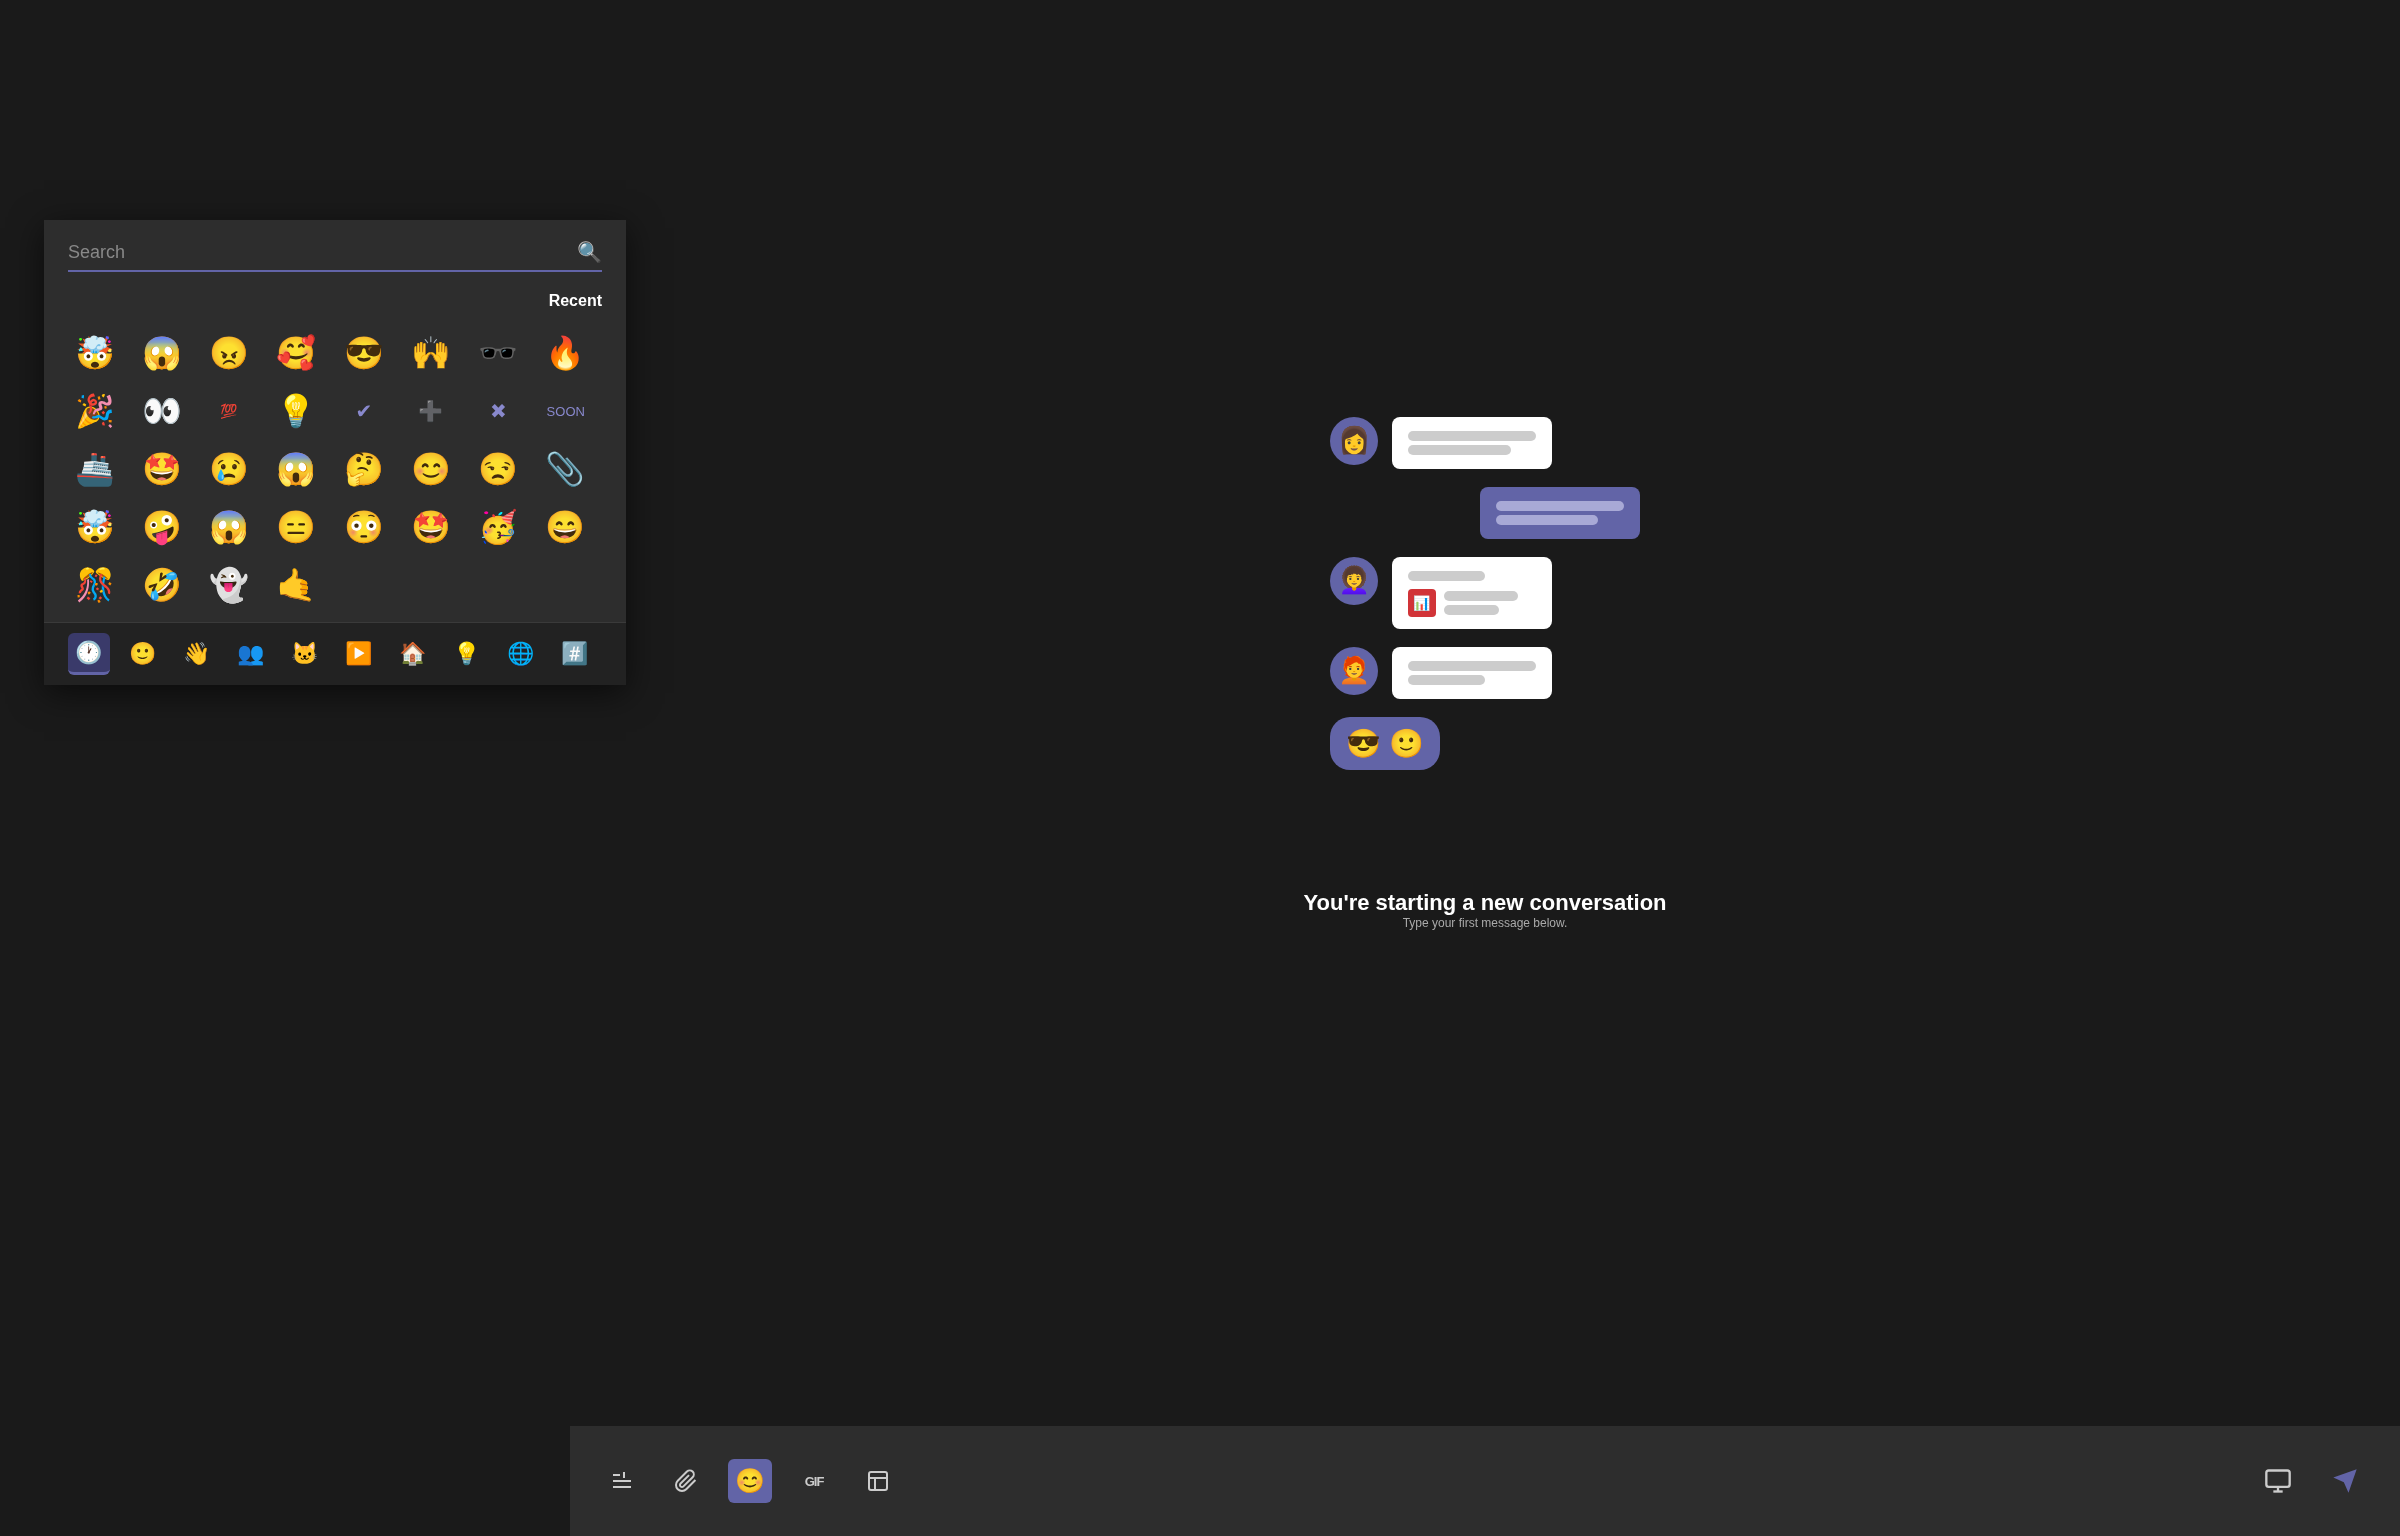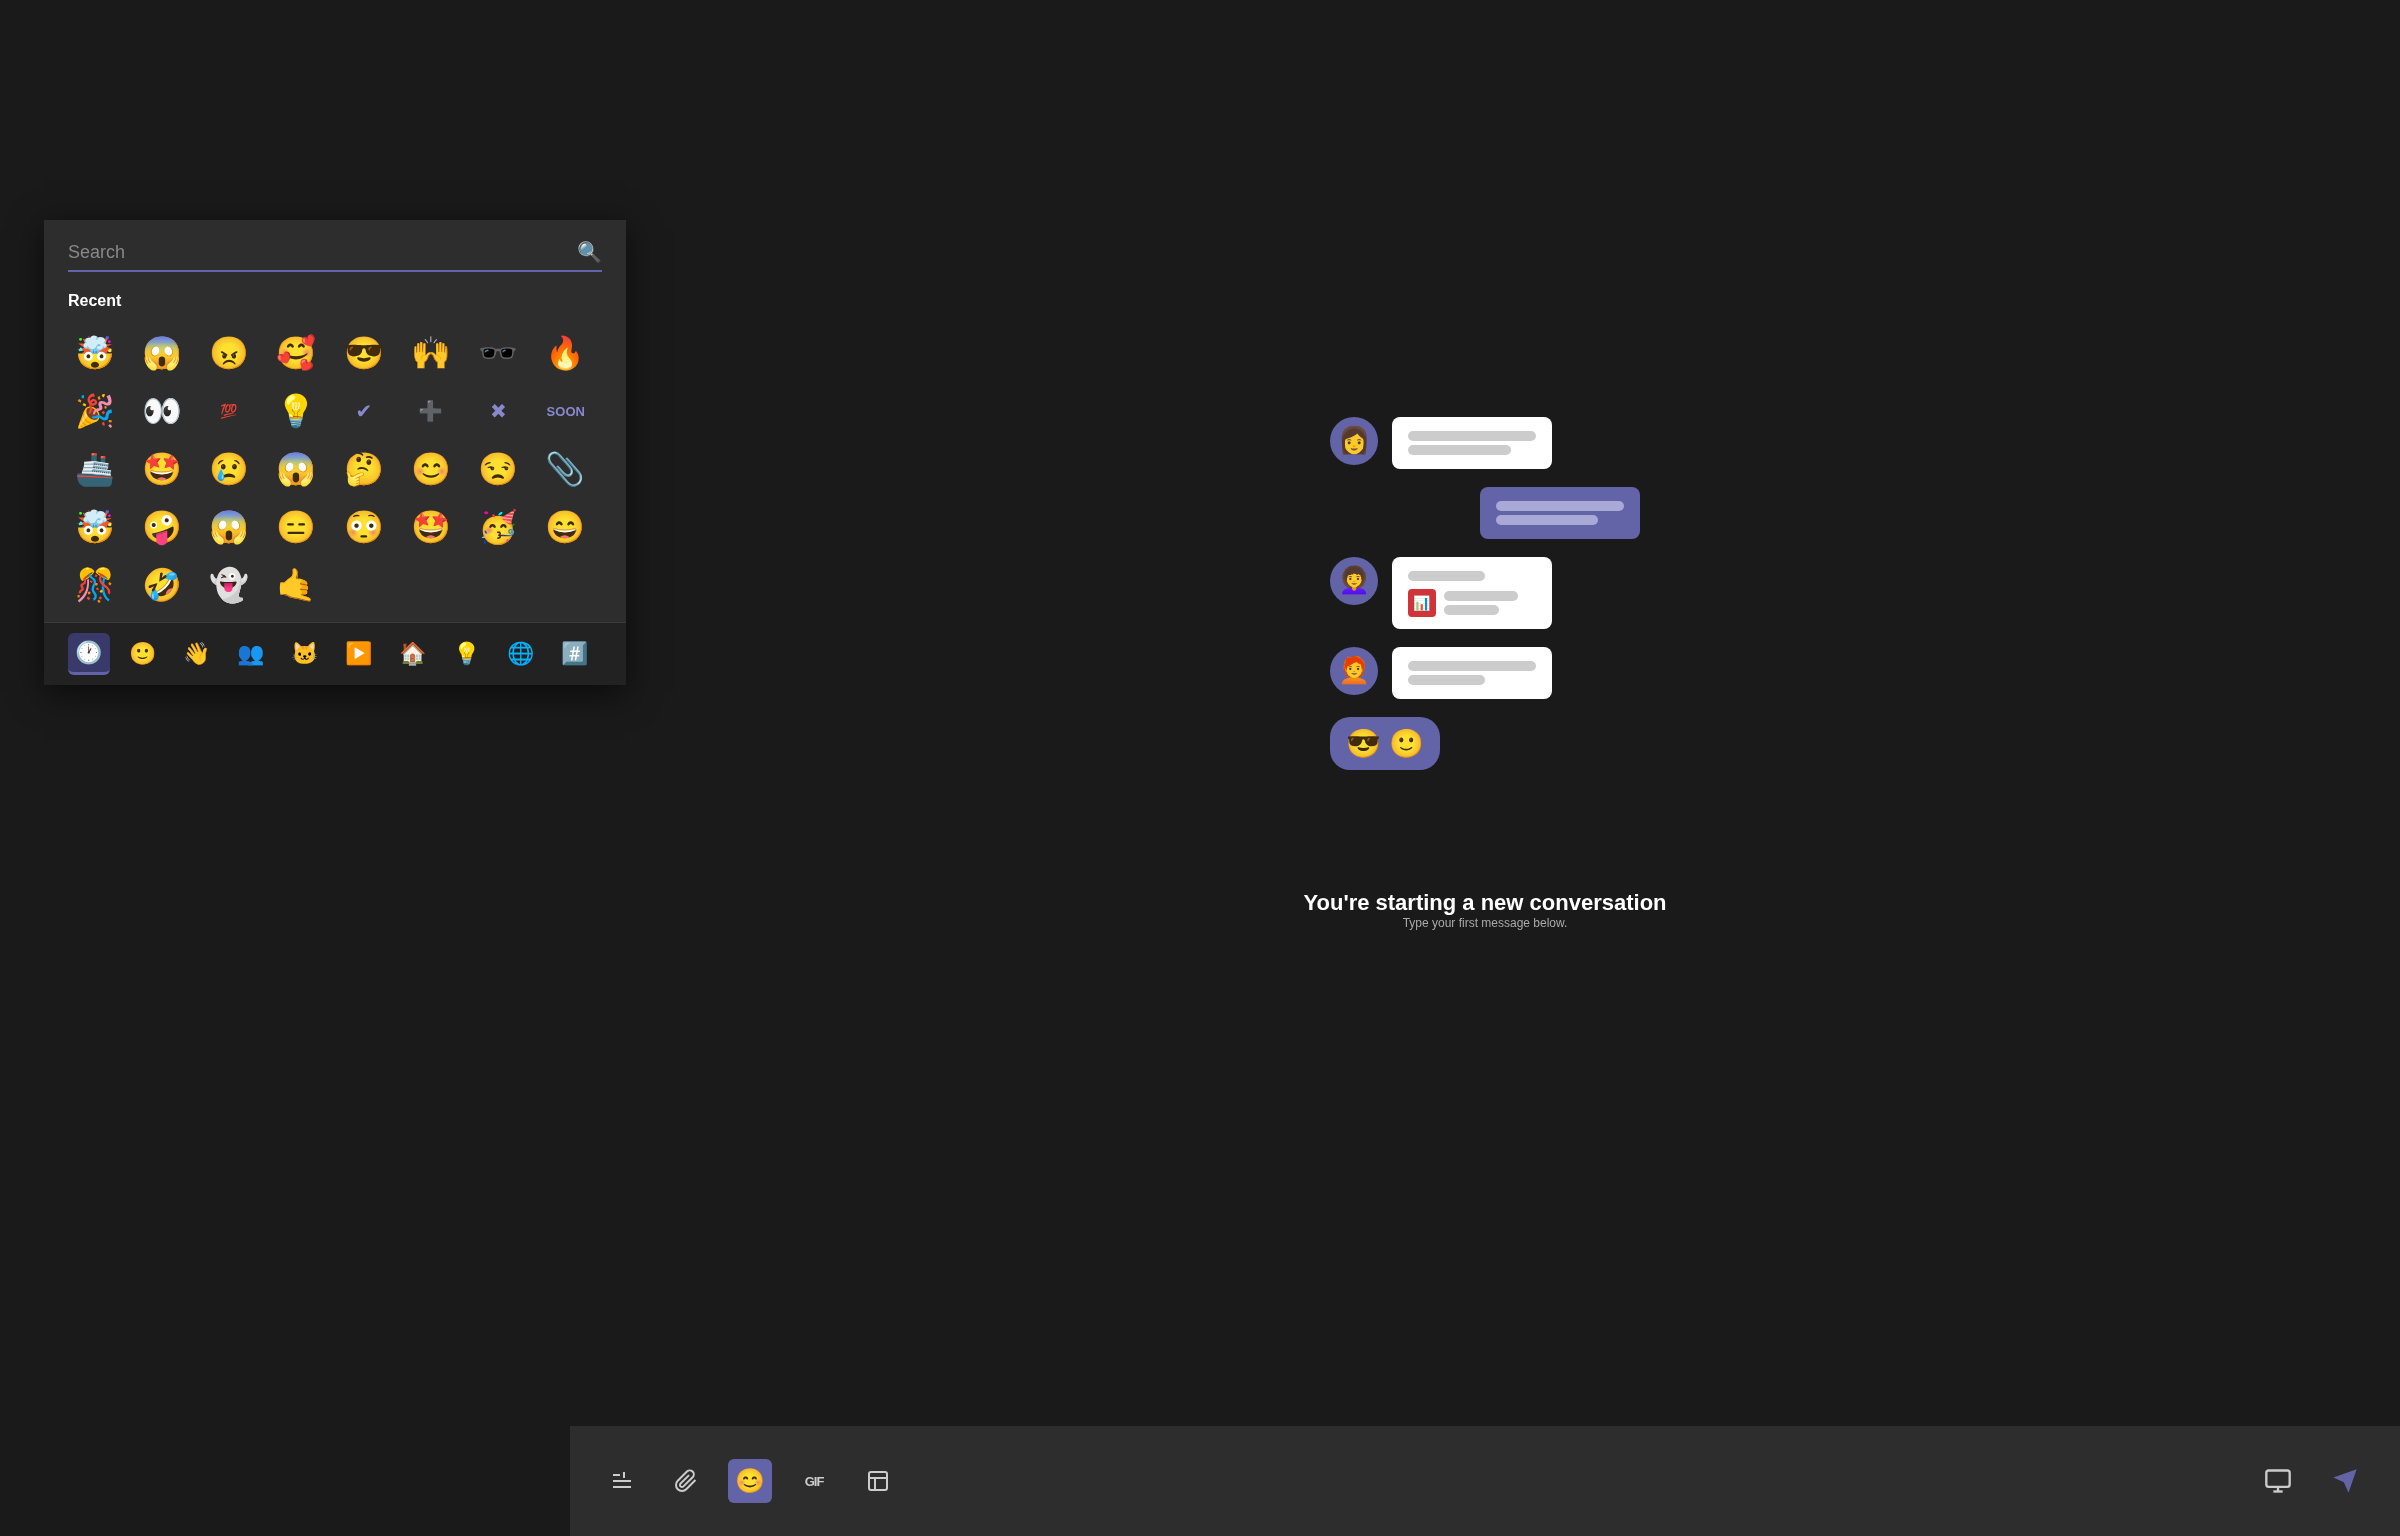--- a/index.html
+++ b/index.html
@@ -213,20 +213,21 @@
     .search-icon {
       color: #aaa;
       font-size: 20px;
     }
 
     .recent-label {
       color: #fff;
       font-size: 16px;
       font-weight: 700;
       margin-bottom: 16px;
+      text-align: right;
     }
 
     .emoji-grid {
       display: grid;
       grid-template-columns: repeat(8, 1fr);
       gap: 4px;
       margin-bottom: 10px;
     }
 
     .emoji-item {
@@ -313,21 +314,21 @@
       <div class="emoji-item">
           <span class="emoji-text-purple">✔</span>
         </div>
       <div class="emoji-item">
           <span class="emoji-text-purple">➕</span>
         </div>
       <div class="emoji-item">
           <span class="emoji-text-purple">✖</span>
         </div>
       <div class="emoji-item">
-          <span style="font-size:13px;color:#8888cc;font-weight:700;">SOON</span>
+          <span style="font-size:13px;color:#8888cc;font-weight:400;">SOON</span>
         </div>
 
       <div class="emoji-item">🚢</div>
       <div class="emoji-item">🤩</div>
       <div class="emoji-item">😢</div>
       <div class="emoji-item">😱</div>
       <div class="emoji-item">🤔</div>
       <div class="emoji-item">😊</div>
       <div class="emoji-item">😒</div>
       <div class="emoji-item">📎</div>

